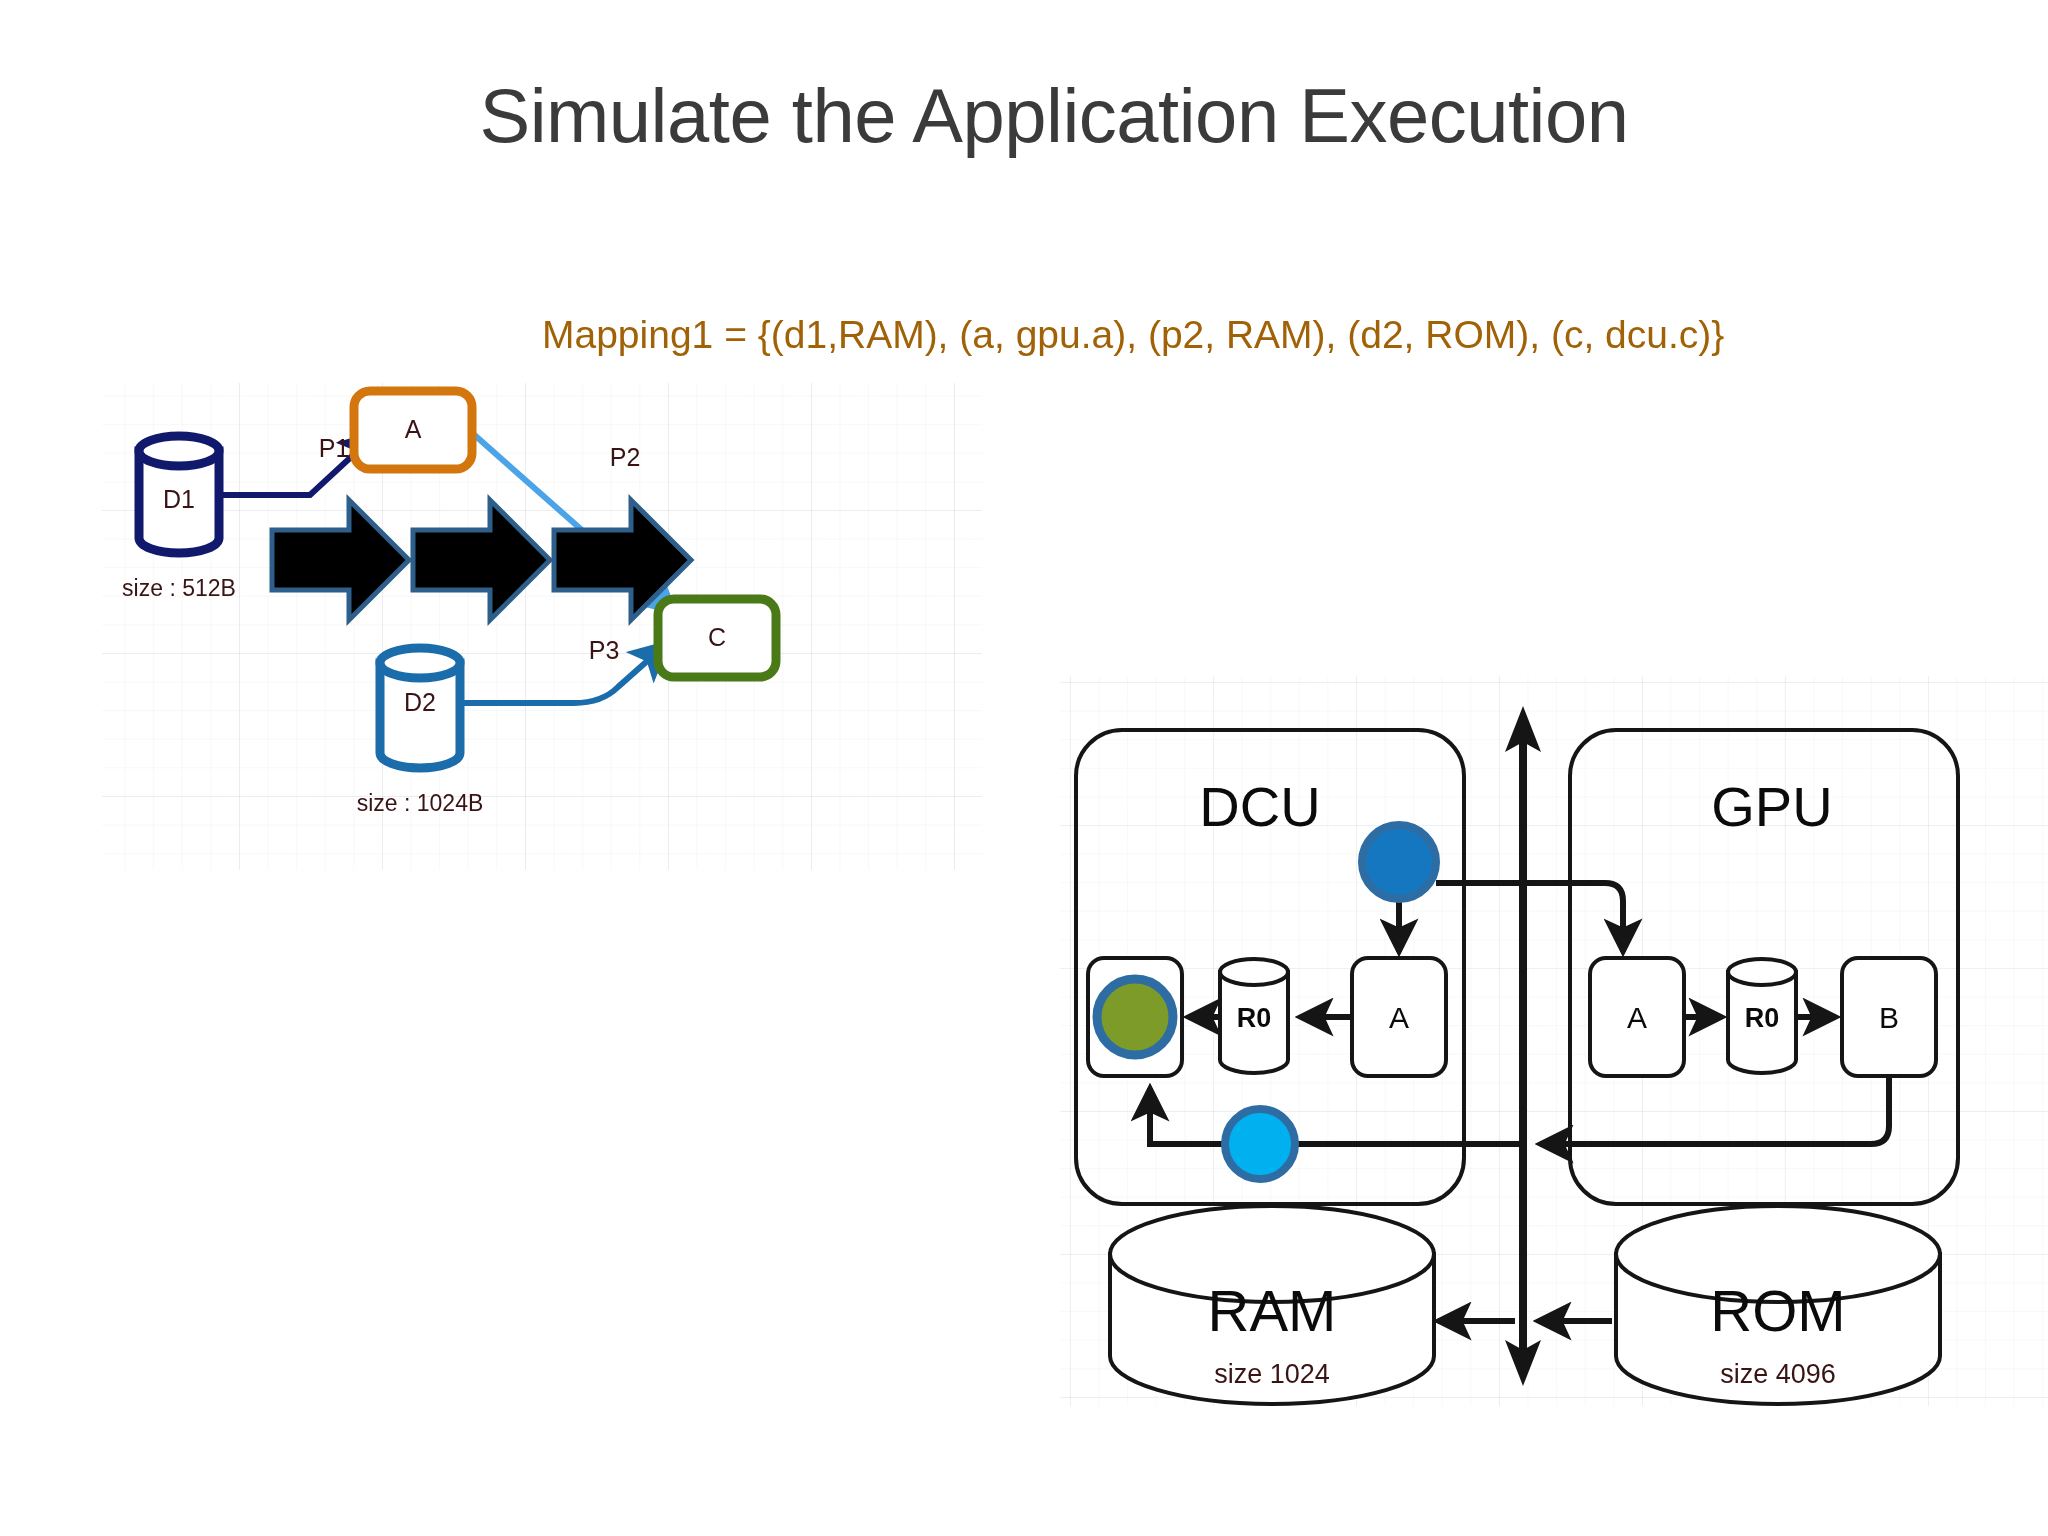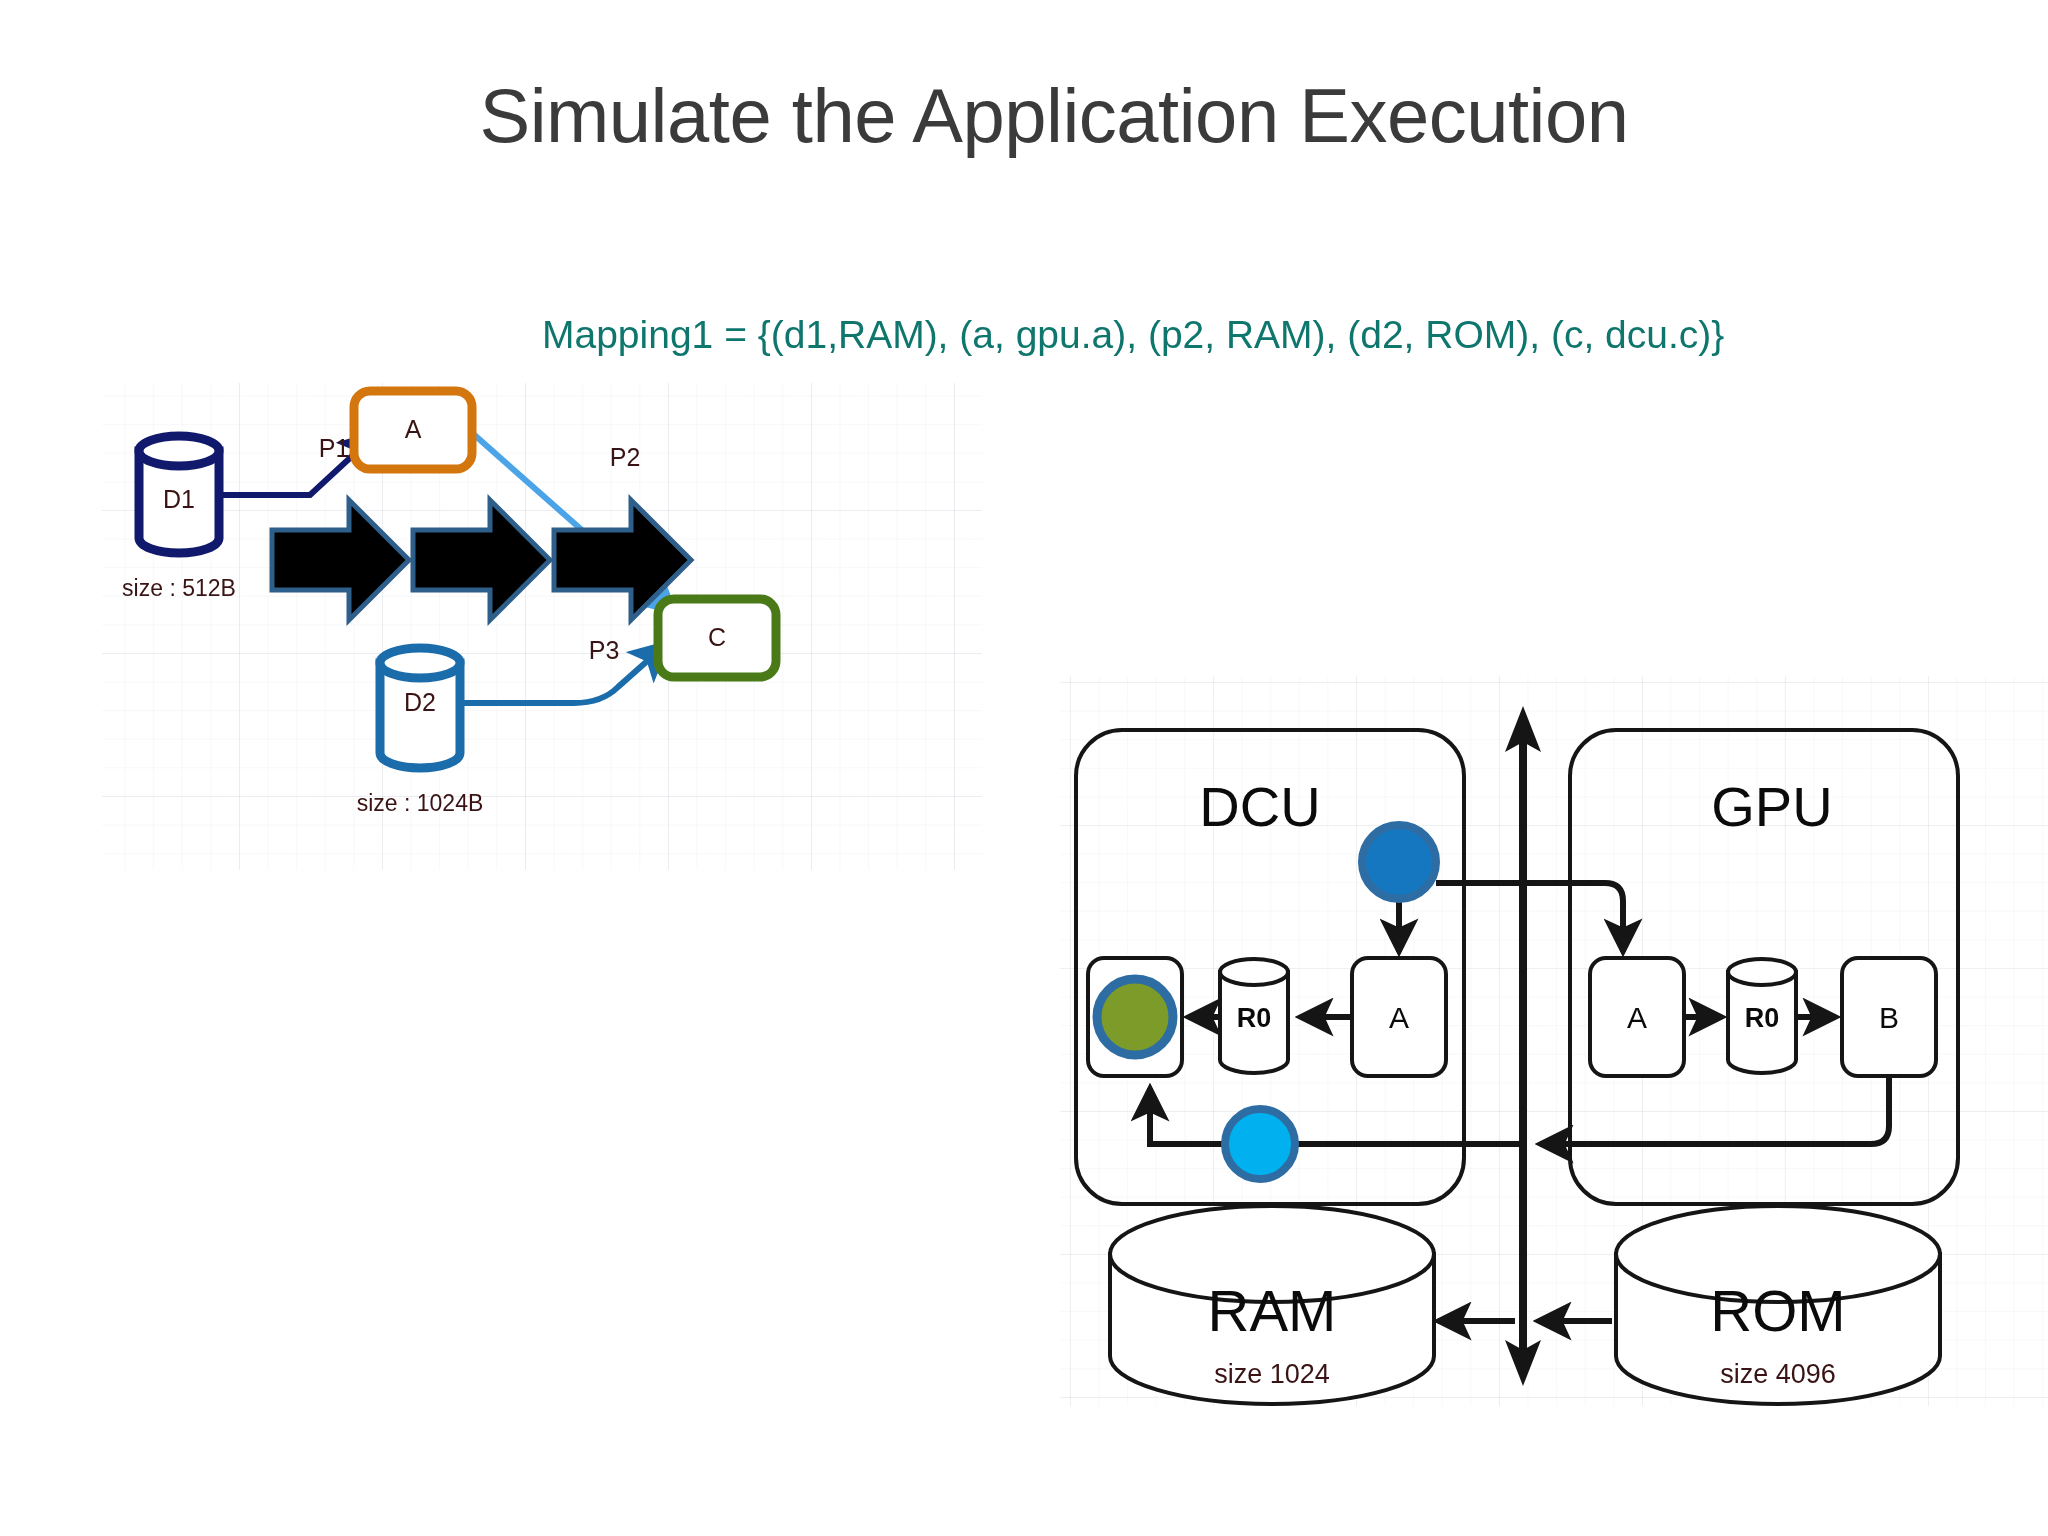--- a/index.html
+++ b/index.html
@@ -38,21 +38,21 @@
     font-family: "Liberation Sans", sans-serif;
     white-space: nowrap;
   }
 
   
   #mapping-line {
     position: absolute;
     left: 512px;
     top: 313px;
     font-size: 39px;
-    color: #0f766e;
+    color: #a16207;
     font-family: "Liberation Sans", sans-serif;
     white-space: nowrap;
   }
 
   
   #app-graph-canvas {
     position: absolute;
     left: 72px;
     top: 383px;
     width: 880px;

